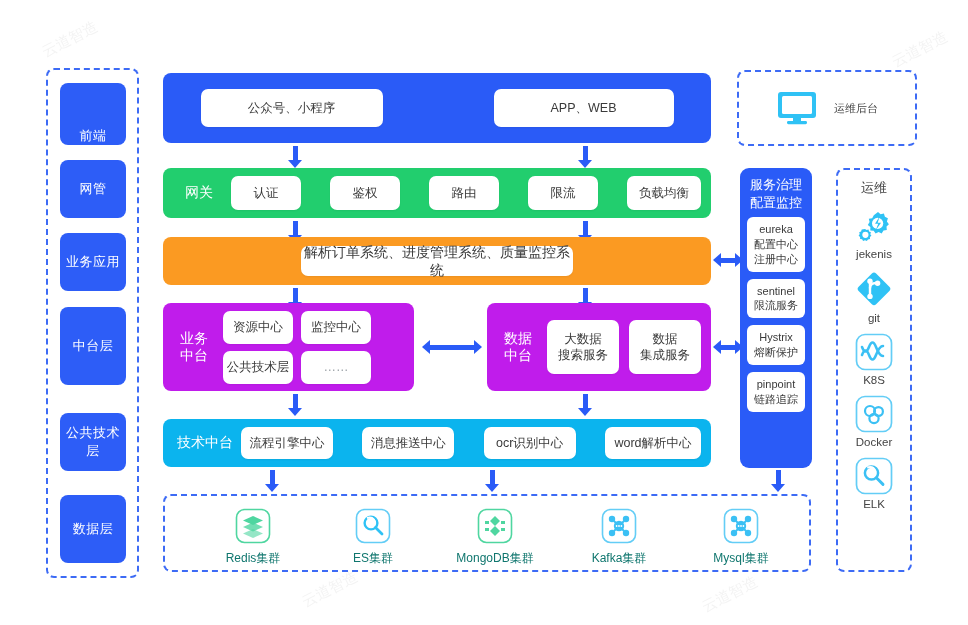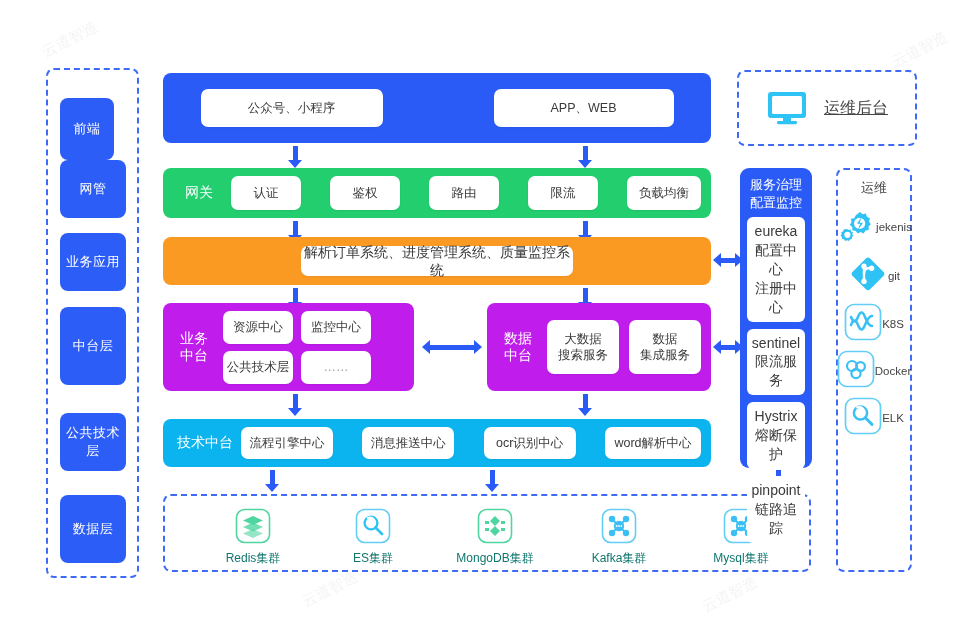--- a/index.html
+++ b/index.html
@@ -64,35 +64,35 @@
   #gov{
     position:absolute; background:#2A5BF7; border-radius:9px;
     display:flex; flex-direction:column; align-items:center; padding:8px 0 9px;
   }
   #gov .gov-title{
     color:#fff; font-size:13px; line-height:1.35; text-align:center;
     white-space:pre-line; margin-bottom:6px;
   }
   #gov .gov-chip{
     background:#fff; border-radius:6px; width:58px; margin-bottom:7px;
-    font-size:14px; color:#3a3a3a; text-align:center; line-height:1.35;
+    font-size:11px; color:#3a3a3a; text-align:center; line-height:1.35;
     padding:5px 2px; white-space:pre-line;
   }
 
   
   #ops{ position:absolute; border:2px dashed #3D6BF5; border-radius:8px;
         display:flex; flex-direction:column; align-items:center; padding-top:9px; }
   #ops .ops-title{ font-size:13px; color:#444; margin-bottom:8px; }
-  .ops-item{ display:flex; flex-direction:row; align-items:center; margin-bottom:9px;justify-content:flex-end; }
+  .ops-item{ display:flex; flex-direction:column; align-items:center; margin-bottom:9px;justify-content:flex-end; }
   .ops-item .lbl{ font-size:11.5px; color:#444; margin-top:3px; }
 
   
   #opsdash{ position:absolute; border:2px dashed #3D6BF5; border-radius:8px;
             display:flex; align-items:center; justify-content:center; gap:16px; }
-  #opsdash .lbl{ font-size:16px; color:#444;text-decoration:underline; }
+  #opsdash .lbl{ font-size:11px; color:#444; }
 
   
   .store{ position:absolute; display:flex; flex-direction:column; align-items:center; }
   .store .lbl{ font-size:12px; color:#0f766e; margin-top:6px; }
 
   
   .wm{ position:absolute; color:rgba(120,120,120,.085); font-size:15px;
        transform:rotate(-27deg); pointer-events:none; white-space:nowrap; }
 </style>
 </head>
@@ -100,21 +100,21 @@
 
 <div id="stage">
 
   <div class="wm" style="left:40px;top:30px;">云道智造</div>
   <div class="wm" style="left:300px;top:580px;">云道智造</div>
   <div class="wm" style="left:700px;top:585px;">云道智造</div>
   <div class="wm" style="left:890px;top:40px;">云道智造</div>
 
   <div class="dashed-box" style="left:46px;top:68px;width:93px;height:510px;"></div>
 
-  <div class="layer-tag" style="left:60px;top:98px;width:54px;height:62px;">
+  <div class="layer-tag" style="left:60px;top:83px;width:66px;height:62px;align-items:flex-end;">
     <span>前端</span>
   </div>
   <div class="layer-tag" style="left:60px;top:160px;width:66px;height:58px;">
     <span>网管</span>
   </div>
   <div class="layer-tag" style="left:60px;top:233px;width:66px;height:58px;">
     <span>业务应用</span>
   </div>
   <div class="layer-tag" style="left:60px;top:307px;width:66px;height:78px;">
     <span>中台层</span>

